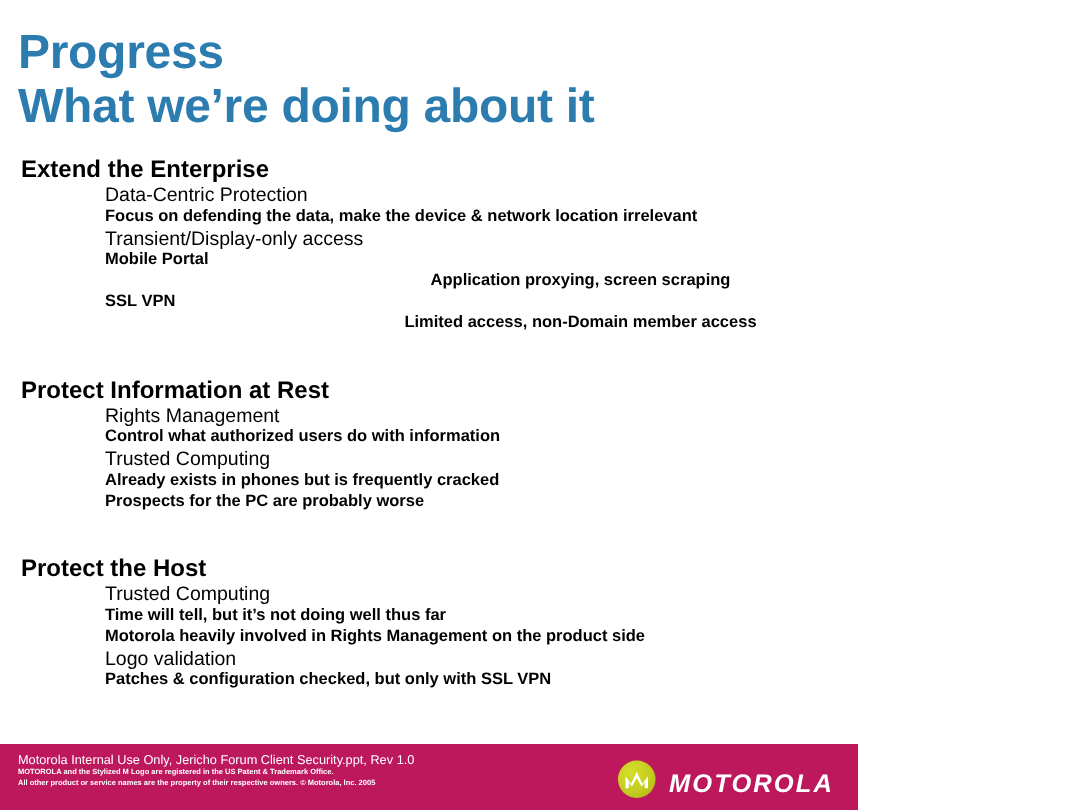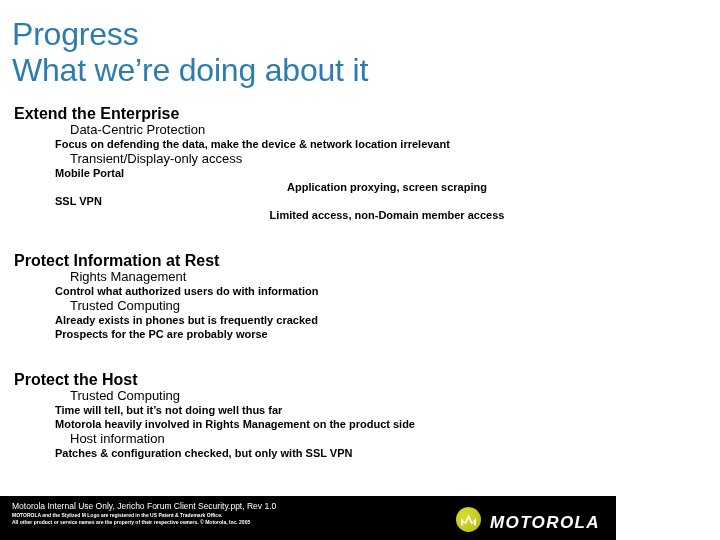--- a/index.html
+++ b/index.html
@@ -27,21 +27,21 @@
   .title-block {
     position: absolute;
     left: 12px;
     top: 16px;
     width: 690px;
   }
   .title-line {
     color: #2C7CB0;
     font-family: "Liberation Sans", sans-serif;
     font-size: 32px;
-    font-weight: normal;
+    font-weight: bold;
     line-height: 36px;
     letter-spacing: -0.2px;
     white-space: nowrap;
   }
 
   
   .body-block {
     position: absolute;
     left: 0;
     top: 106px;
@@ -68,42 +68,42 @@
   }
   
   .lvl2 {
     padding-left: 70px;
     font-size: 13px;
     font-weight: normal;
     line-height: 15px;
   }
   
   .lvl3 {
-    padding-left: 55px;
+    padding-left: 70px;
     font-size: 11px;
     font-weight: bold;
     line-height: 14px;
   }
   
   .lvl4 {
     padding-left: 54px;
     font-size: 11px;
     font-weight: bold;
     line-height: 14px;
     text-align: center;
   }
 
   
   .footer-bar {
     position: absolute;
     left: 0;
     bottom: 0;
-    width: 616px;
+    width: 572px;
     height: 44px;
-    background: #000000;
+    background: #be185d;
   }
   .footer-text {
     position: absolute;
     left: 12px;
     top: 5px;
     width: 430px;
   }
   .footer-line-1 {
     color: #ffffff;
     font-size: 8.5px;
@@ -182,21 +182,21 @@
       <div class="line lvl2">Trusted Computing</div>
       <div class="line lvl3">Already exists in phones but is frequently cracked</div>
       <div class="line lvl3">Prospects for the PC are probably worse</div>
     </div>
 
     <div class="group">
       <div class="line lvl1">Protect the Host</div>
       <div class="line lvl2">Trusted Computing</div>
       <div class="line lvl3">Time will tell, but it’s not doing well thus far</div>
       <div class="line lvl3">Motorola heavily involved in Rights Management on the product side</div>
-      <div class="line lvl2">Host information</div>
+      <div class="line lvl2">Logo validation</div>
       <div class="line lvl3">Patches &amp; configuration checked, but only with SSL VPN</div>
     </div>
 
   </div>
 
   <div class="footer-bar">
 
     <div class="footer-text">
       <div class="footer-line-1">Motorola Internal Use Only, Jericho Forum Client Security.ppt, Rev 1.0</div>
       <div class="footer-line-small">MOTOROLA and the Stylized M Logo are registered in the US Patent &amp; Trademark Office.</div>

